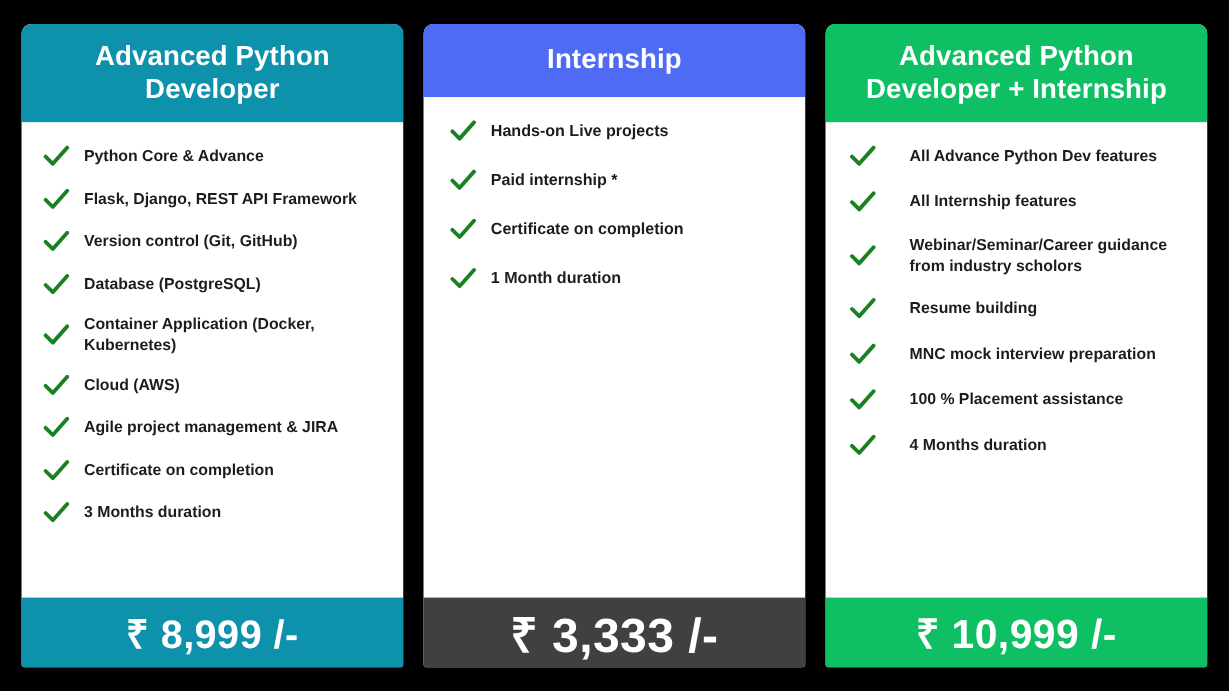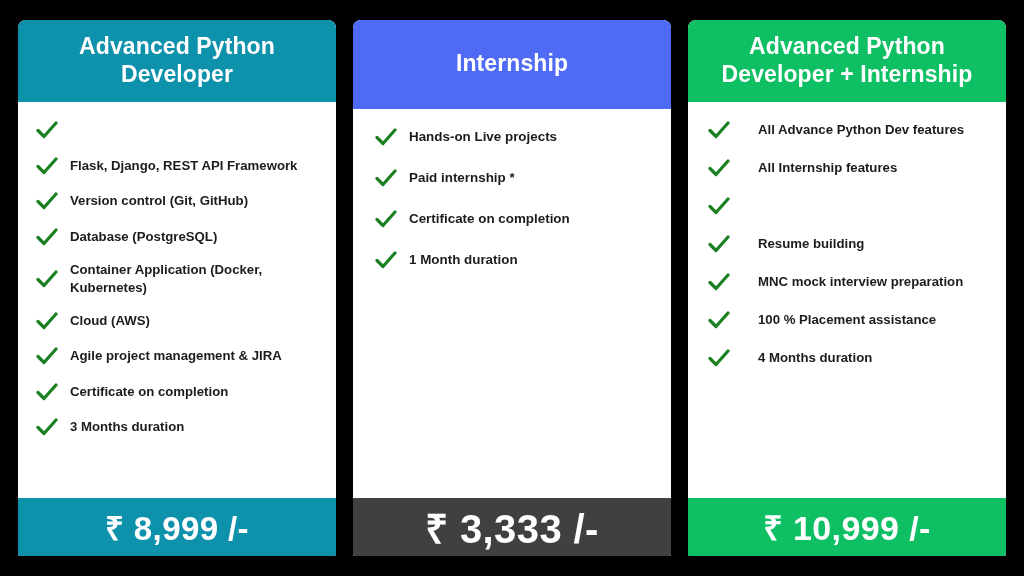--- a/index.html
+++ b/index.html
@@ -46,21 +46,21 @@
     line-height: 1.22;
     padding: 14px 14px 16px 14px;
     letter-spacing: 0.1px;
     box-sizing: border-box;
     display: flex;
     align-items: center;
     justify-content: center;
   }
 
   .card-1 .card-header { background: #0e91ab; font-size: 23px; height: 82px; }
-  .card-2 .card-header { background: #4f6bf6; font-size: 23px; height: 89px; }
+  .card-2 .card-header { background: #4f6bf6; font-size: 23px; height: 61px; }
   .card-3 .card-header { background: #0fbf64; font-size: 23px; height: 82px; }
 
   .card-body {
     flex: 1 1 auto;
     background: #ffffff;
     padding: 16px 14px 10px 14px;
     box-sizing: border-box;
   }
 
   .feature-list {
@@ -133,20 +133,21 @@
       </div>
     </div>
     <div class="card-body">
       <ul class="feature-list">
         <li class="feature-item">
           <span class="check-icon">
             <svg width="22" height="18" viewBox="0 0 22 18">
                 <path d="M2 9.5 L8 15.5 L20 2" stroke="#1a8021" stroke-width="3.2" fill="none" stroke-linecap="round" stroke-linejoin="round"></path>
               </svg>
           </span>
+          <span class="feature-text">Python Core &amp; Advance</span>
         </li>
         <li class="feature-item">
           <span class="check-icon">
             <svg width="22" height="18" viewBox="0 0 22 18">
                 <path d="M2 9.5 L8 15.5 L20 2" stroke="#1a8021" stroke-width="3.2" fill="none" stroke-linecap="round" stroke-linejoin="round"></path>
               </svg>
           </span>
           <span class="feature-text">Flask, Django, REST API Framework</span>
         </li>
         <li class="feature-item">
@@ -279,20 +280,21 @@
               </svg>
           </span>
           <span class="feature-text">All Internship features</span>
         </li>
         <li class="feature-item">
           <span class="check-icon">
             <svg width="22" height="18" viewBox="0 0 22 18">
                 <path d="M2 9.5 L8 15.5 L20 2" stroke="#1a8021" stroke-width="3.2" fill="none" stroke-linecap="round" stroke-linejoin="round"></path>
               </svg>
           </span>
+          <span class="feature-text">Webinar/Seminar/Career guidance from industry scholors</span>
         </li>
         <li class="feature-item">
           <span class="check-icon">
             <svg width="22" height="18" viewBox="0 0 22 18">
                 <path d="M2 9.5 L8 15.5 L20 2" stroke="#1a8021" stroke-width="3.2" fill="none" stroke-linecap="round" stroke-linejoin="round"></path>
               </svg>
           </span>
           <span class="feature-text">Resume building</span>
         </li>
         <li class="feature-item">

